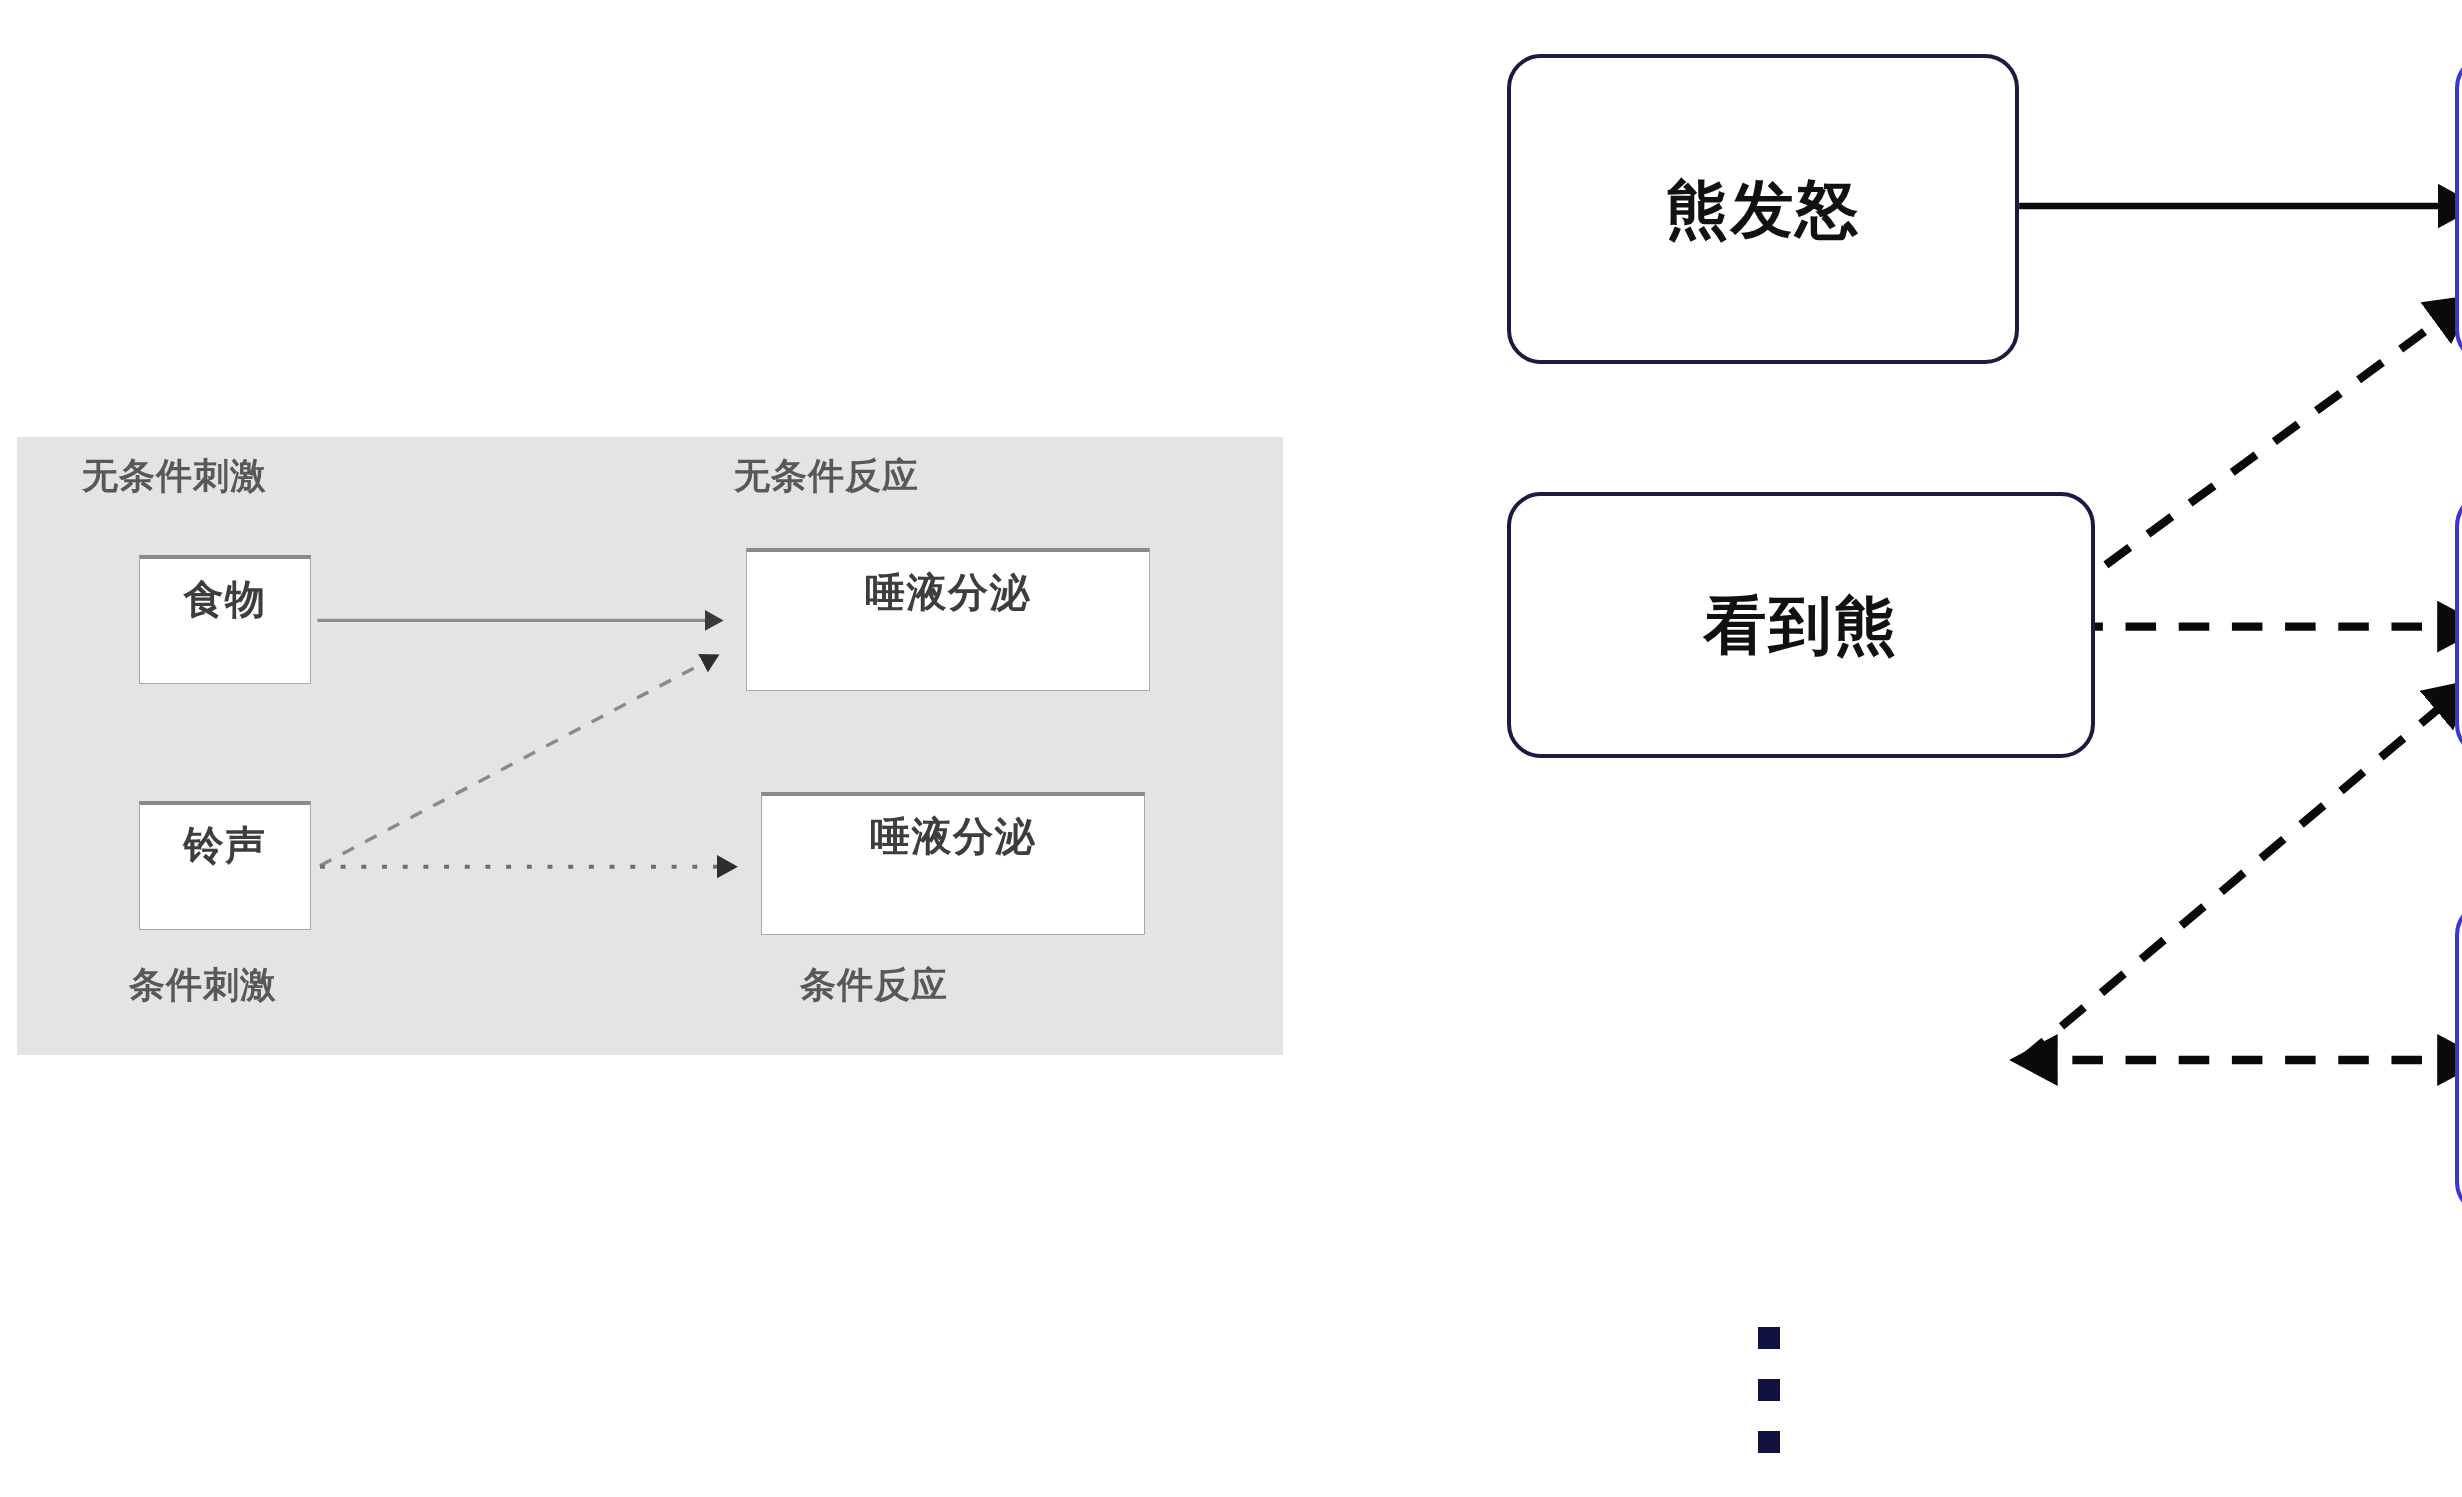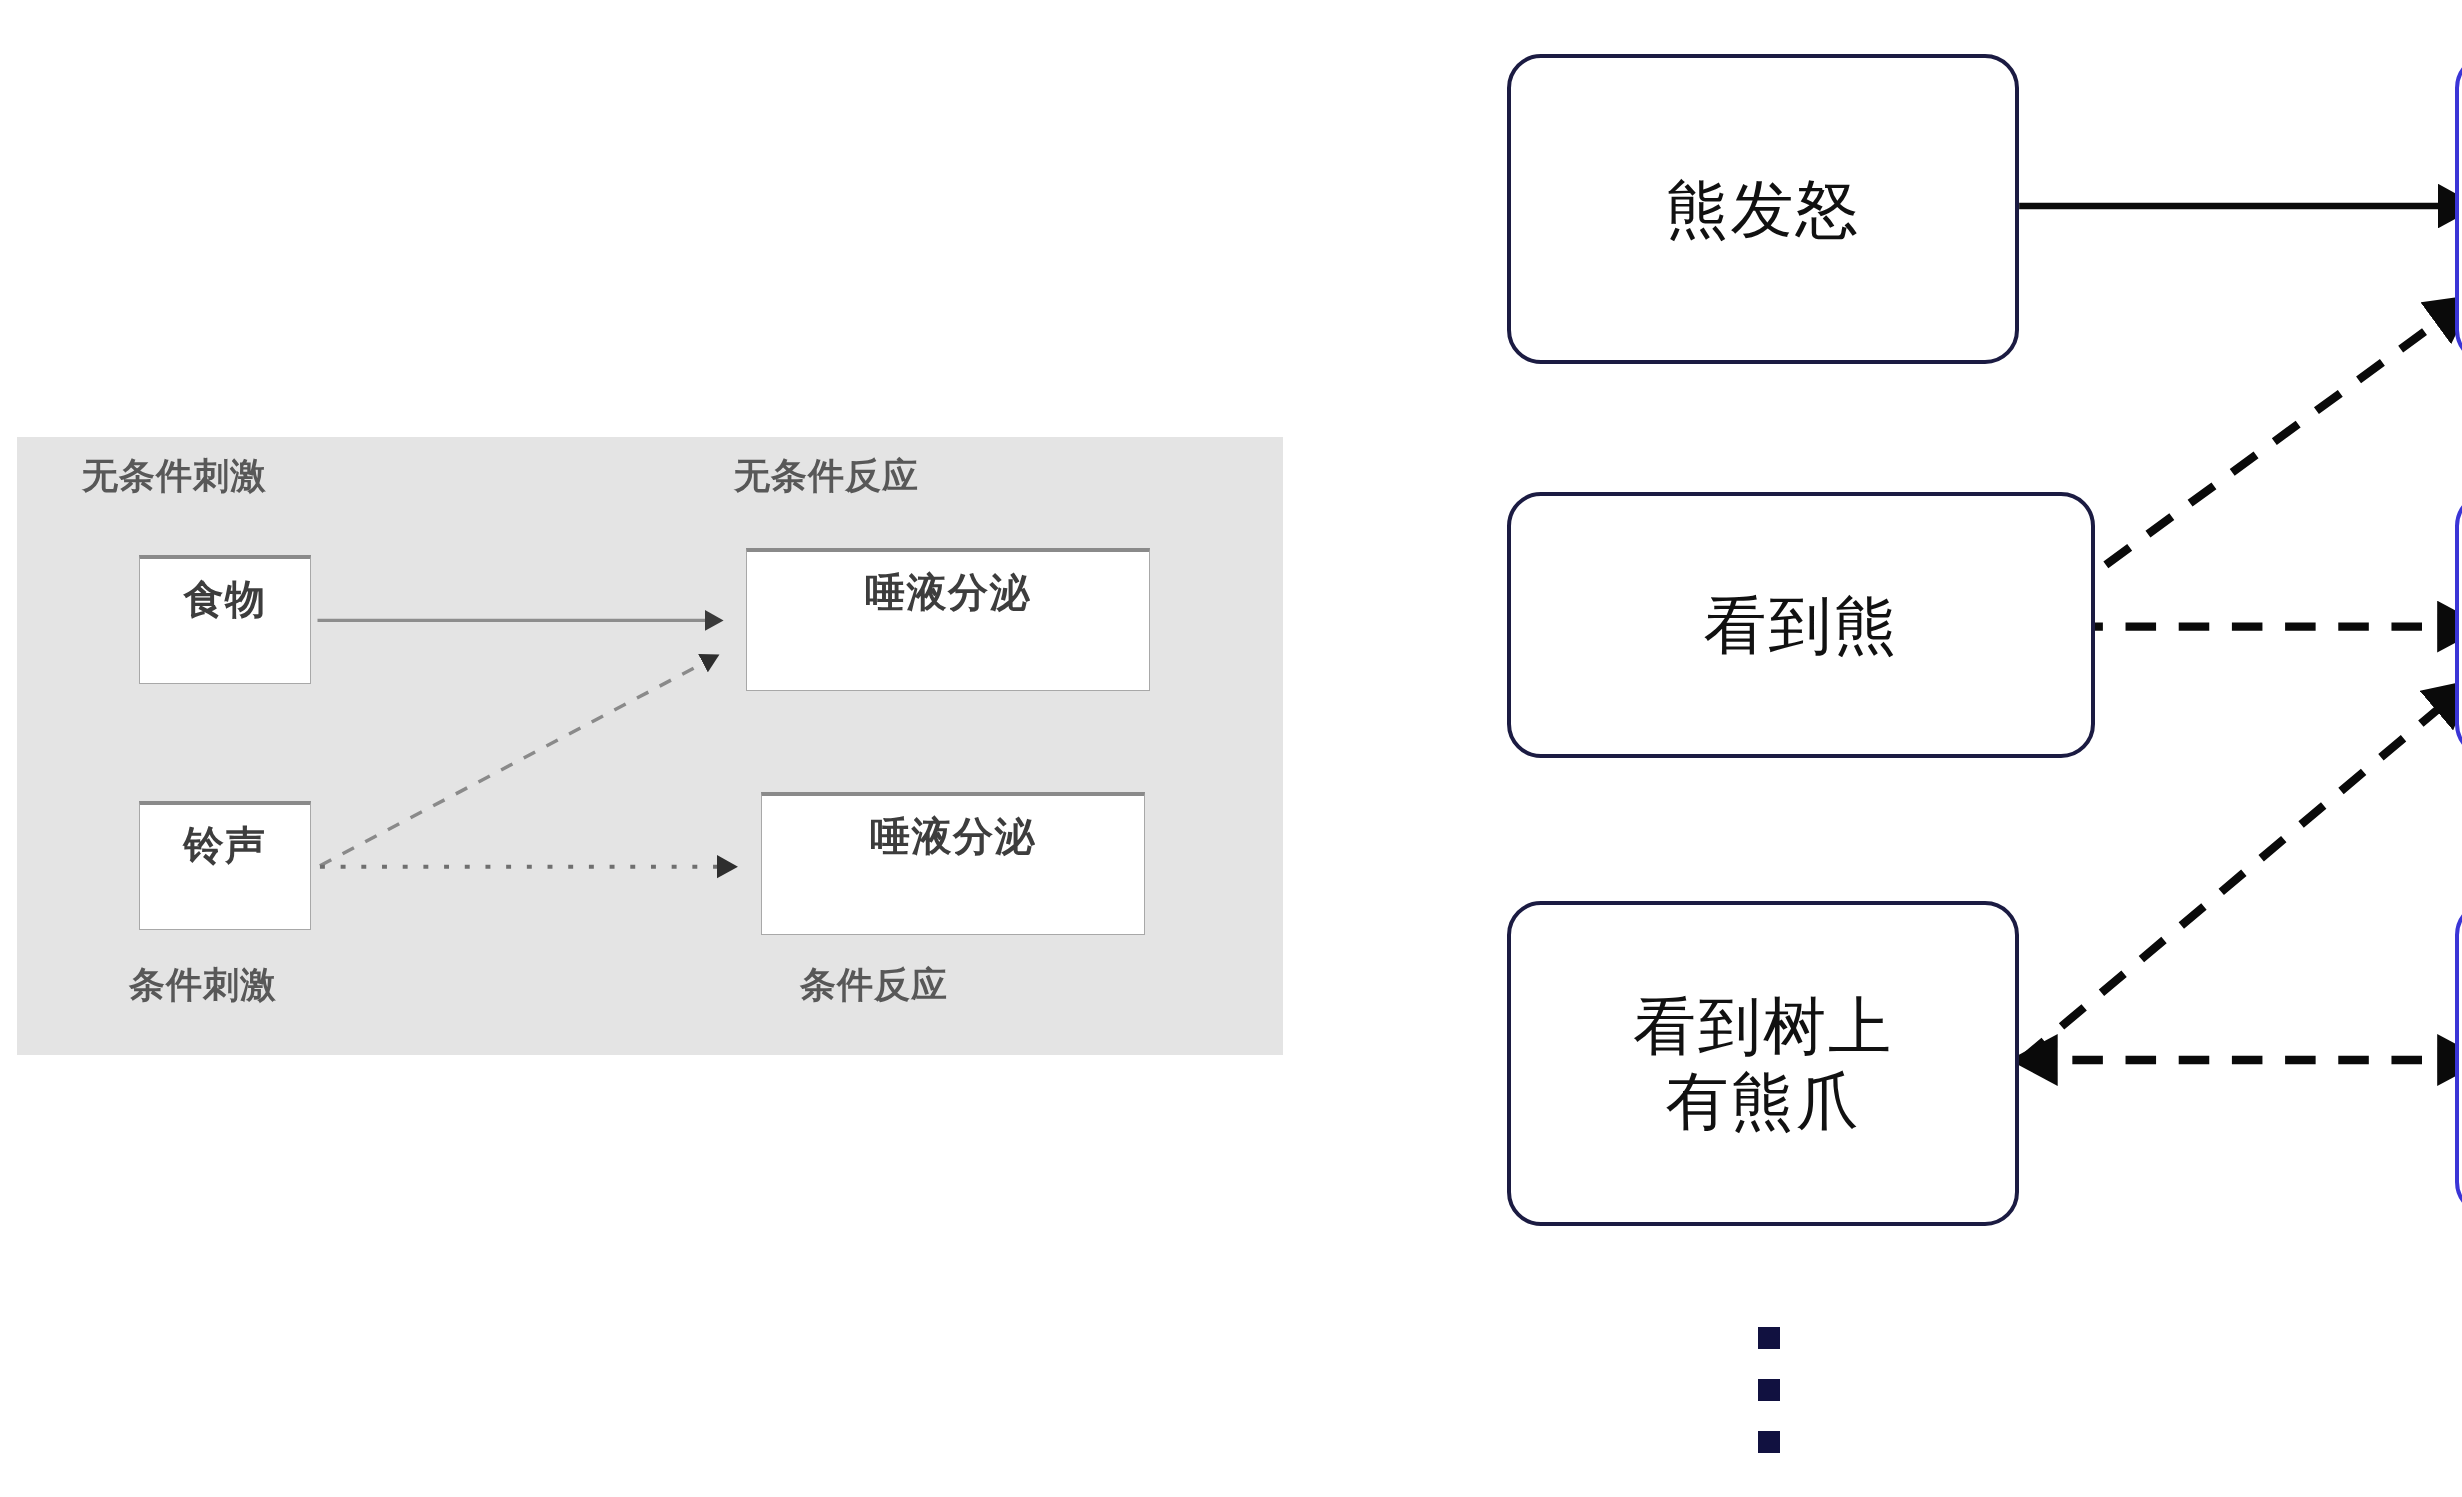--- a/index.html
+++ b/index.html
@@ -73,21 +73,21 @@
     display: flex;
     align-items: center;
     justify-content: center;
   }
   .rl-box.left-col  { border: 4.4px solid #1b1b42; }
   .rl-box.right-col { border: 4.4px solid #3a35d6; }
 
   .rl-label-cjk {
     font-family: "Liberation Sans", sans-serif;
     font-size: 63px;
-    font-weight: 400;
+    font-weight: 700;
     color: #111111;
     text-align: center;
     line-height: 1.18;
     letter-spacing: 2px;
     white-space: pre-line;
   }
 
   #rl-bear-angry  { left: 1507px; top: 54px;  width: 512px; height: 310px; }
   #rl-see-bear    { left: 1507px; top: 492px; width: 588px; height: 266px; }
   #rl-see-claw    { left: 1507px; top: 901px; width: 512px; height: 325px; }
@@ -205,24 +205,20 @@
                Z"></path>
     </g>
   </svg>
 
   <div class="rl-box left-col" id="rl-bear-angry">
     <div class="rl-label-cjk">熊发怒</div>
   </div>
   <div class="rl-box left-col" id="rl-see-bear">
     <div class="rl-label-cjk">看到熊</div>
   </div>
-  <div class="rl-box left-col" id="rl-see-claw">
-    <div class="rl-label-cjk">看到树上
-有熊爪</div>
-  </div>
 
   <div class="rl-box right-col" id="rl-reward">
     
   </div>
   <div class="rl-box right-col" id="rl-vsp">
     
   </div>
   <div class="rl-box right-col" id="rl-vs">
     
   </div>

